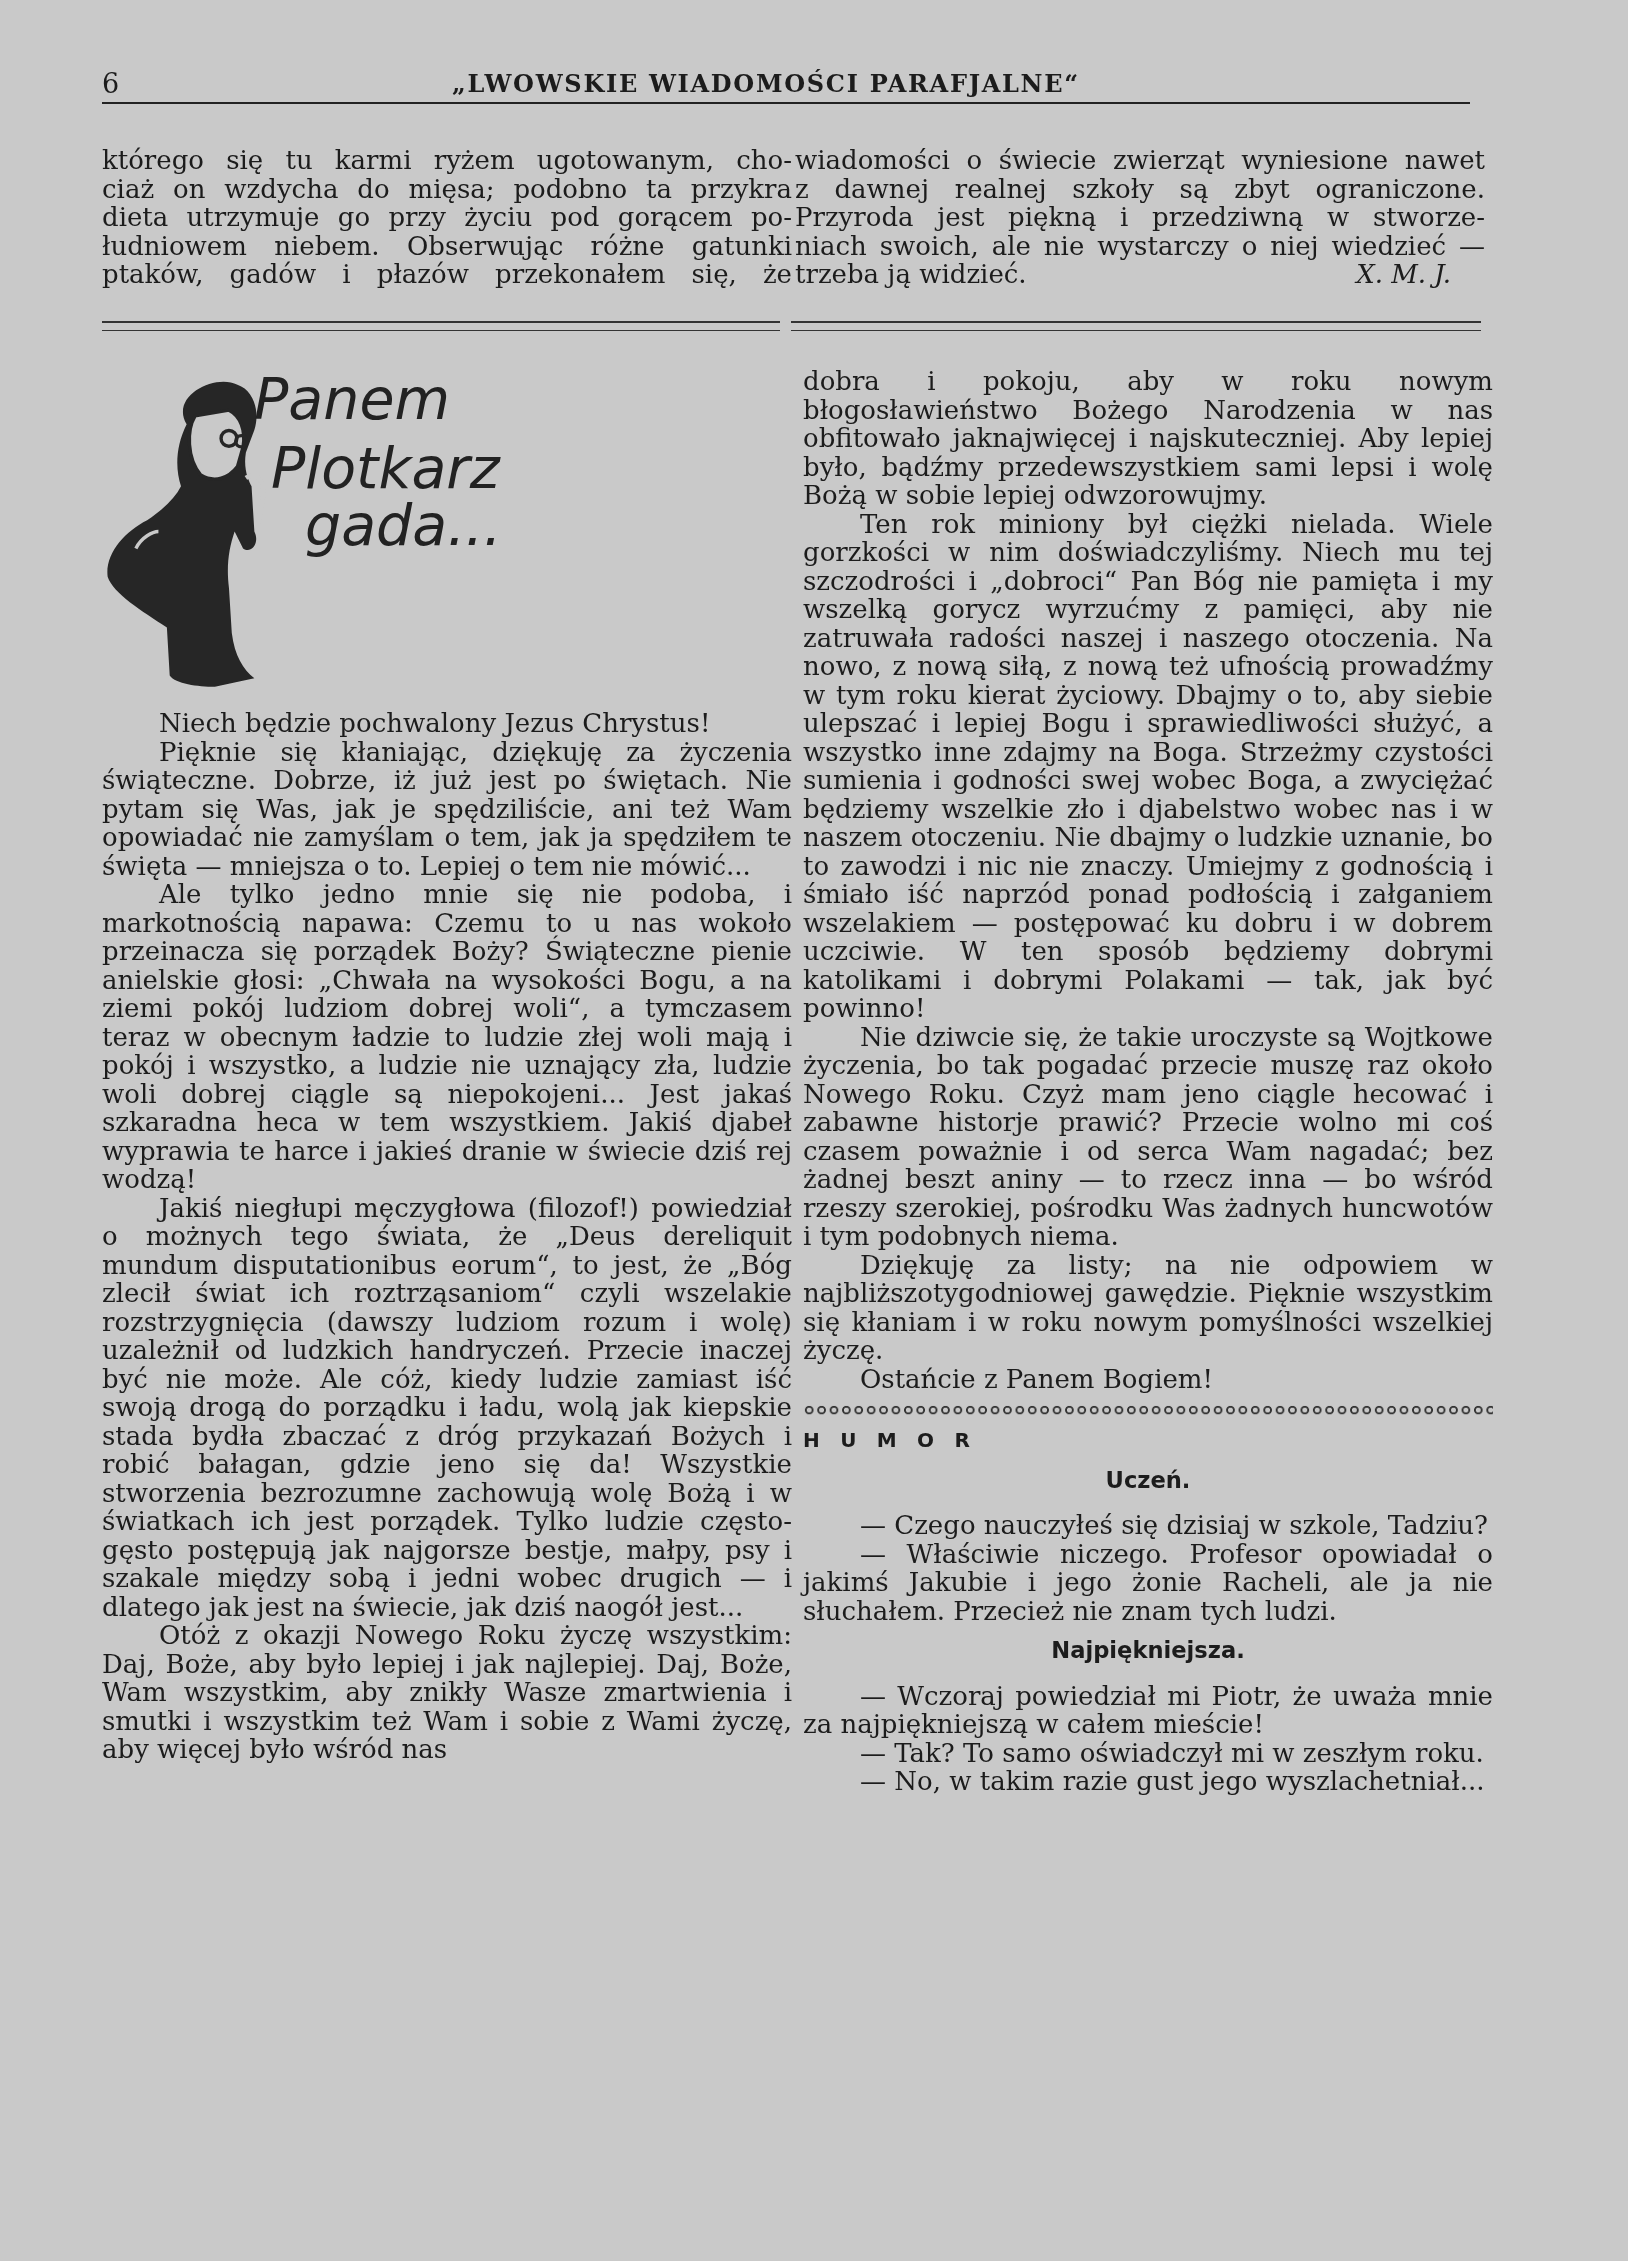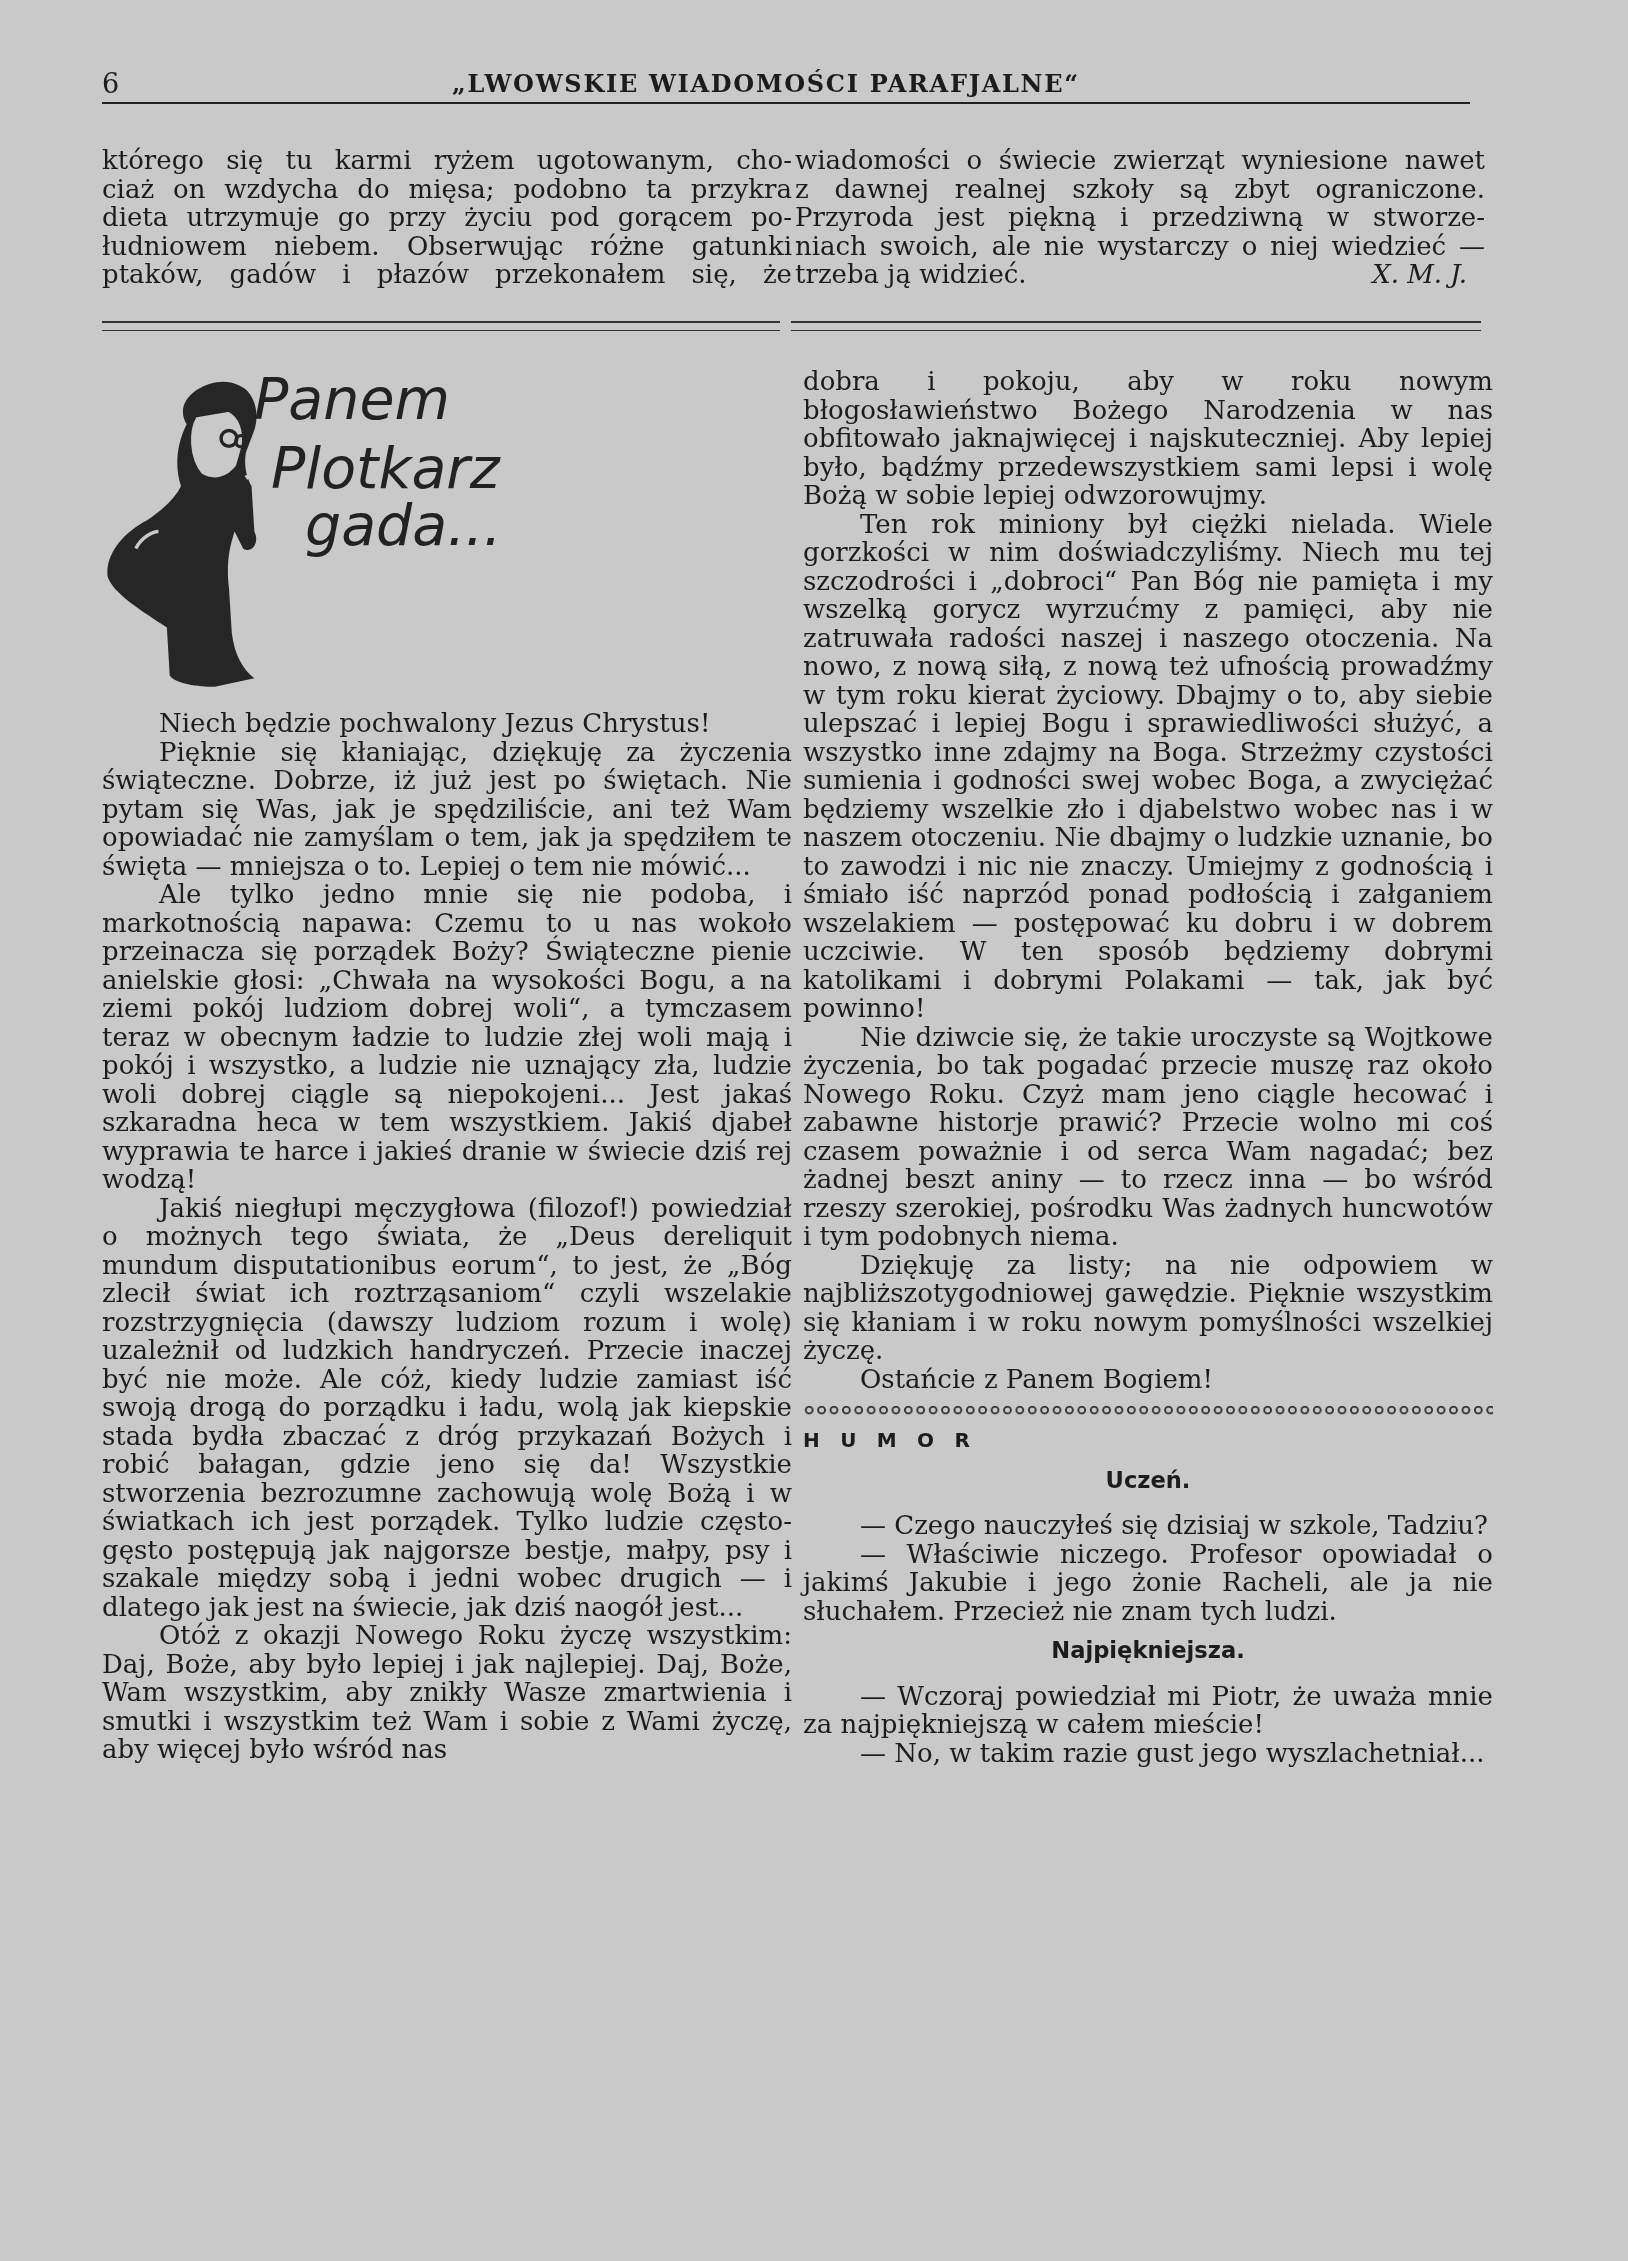--- a/index.html
+++ b/index.html
@@ -26,21 +26,21 @@
   .col {
     position: absolute; width: 690px;
     font-size: 26px; line-height: 28.5px; text-align: justify;
   }
   .col p { margin: 0; }
   .col p.ind { text-indent: 57px; }
   .col .line { display: block; text-align: justify; text-align-last: justify; white-space: nowrap; }
   .col .line.last { text-align-last: left; }
   #col-top-left { left: 102px; top: 146px; }
   #col-top-right { left: 795px; top: 146px; }
-  .sig-right { float: right; font-style: italic; margin-right: 18px; }
+  .sig-right { float: right; font-style: italic; margin-right: 34px; }
   .double-rule {
     position: absolute; top: 321px; height: 6.8px;
     border-top: 2.3px solid #333; border-bottom: 1.7px solid #333;
   }
   #rule-left { left: 102px; width: 678px; }
   #rule-right { left: 791px; width: 690px; }
   .illustration {
     position: absolute; left: 102px; top: 362px; width: 237px; height: 339px;
   }
   .article-title {
@@ -125,15 +125,16 @@
   <div class="ornament"></div>
 
   <div class="humor-title">HUMOR</div>
 
   <div class="joke-title">Uczeń.</div>
   <p class="ind">— Czego nauczyłeś się dzisiaj w szkole, Tadziu?</p>
   <p class="ind">— Właściwie niczego. Profesor opowiadał o jakimś Jakubie i jego żonie Racheli, ale ja nie słuchałem. Przecież nie znam tych ludzi.</p>
 
   <div class="joke-title">Najpiękniejsza.</div>
   <p class="ind">— Wczoraj powiedział mi Piotr, że uważa mnie za najpiękniejszą w całem mieście!</p>
+  <p class="ind">— Tak? To samo oświadczył mi w zeszłym roku.</p>
   <p class="ind">— No, w takim razie gust jego wyszlachetniał...</p>
 </div>
 
 
 </body></html>

